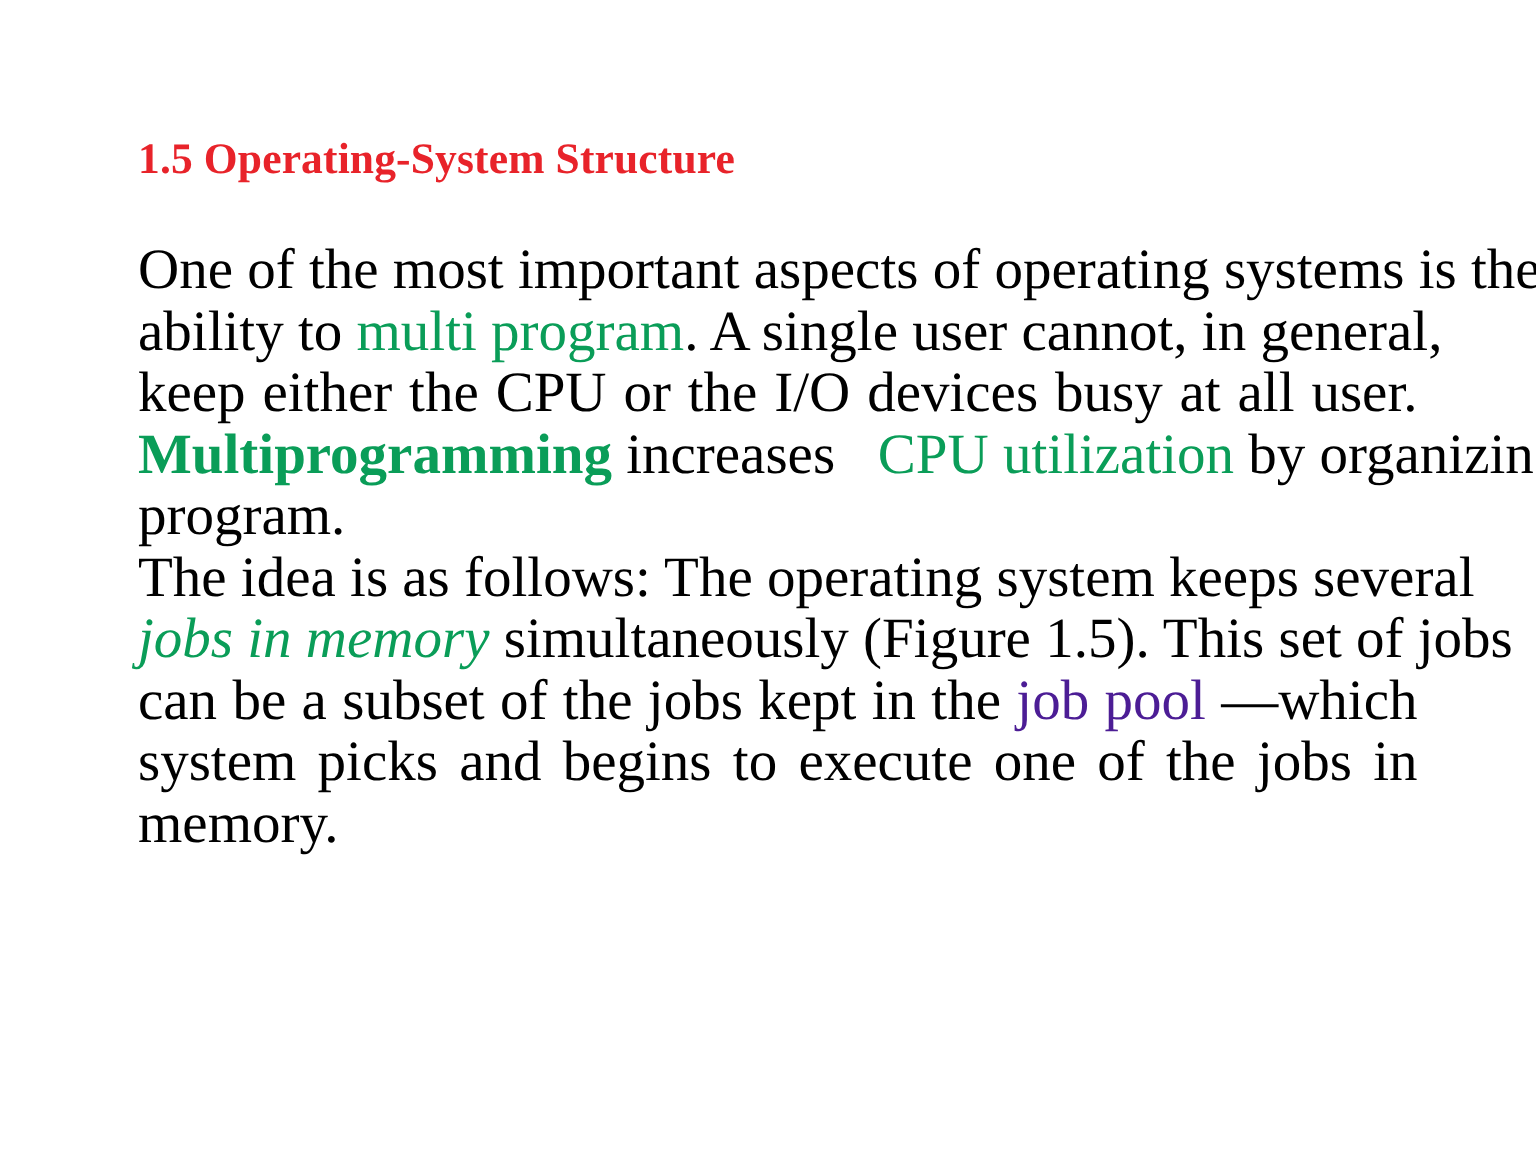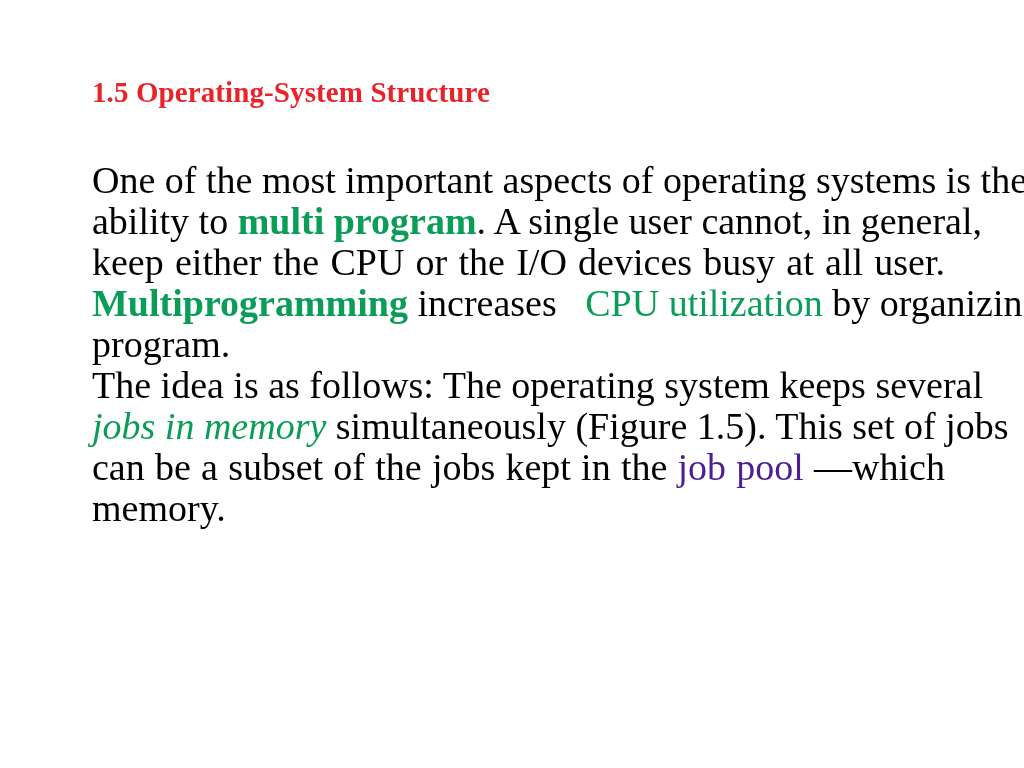--- a/index.html
+++ b/index.html
@@ -18,21 +18,21 @@
     position: relative;
     width: 1024px;
     height: 768px;
     background: #ffffff;
   }
 
   
   #slide-title {
     position: absolute;
     left: 92px;
-    top: 74px;
+    top: 88px;
     width: 860px;
     font-size: 29px;
     font-weight: bold;
     line-height: 36px;
     color: #e8232a;
     letter-spacing: 0.1px;
     white-space: nowrap;
   }
 
   
@@ -79,21 +79,21 @@
 
   <div id="slide-title" style="color: rgb(232, 35, 42);">1.5 Operating-System Structure</div>
 
   <div id="body-block" style="color: rgb(0, 0, 0);">
 
     <div class="para">
 
       <div class="line" style="word-spacing: 0px;">One of the most important aspects of operating systems is the</div>
 
       <div class="line" style="word-spacing: 0px;">
-        <span>ability  to  </span><span class="hl" style="color: rgb(10, 157, 88); font-weight: bold;">multi program</span><span>.  A  single  user  cannot,  in  general,</span>
+        <span>ability  to  </span><span class="hl" style="color: rgb(10, 157, 88);">multi program</span><span>.  A  single  user  cannot,  in  general,</span>
       </div>
 
       <div class="line" style="word-spacing: 0px;">keep either the CPU or the I/O devices busy at all user.</div>
 
       <div class="line" style="word-spacing: 0px;">
         <span class="hl-b" style="color: rgb(10, 157, 88);">Multiprogramming</span><span> increases </span><span class="hl" style="color: rgb(10, 157, 88); margin-left: 19px;">CPU utilization</span><span> by organizing</span>
       </div>
 
 
       <div class="line last">program.</div>
@@ -105,18 +105,19 @@
 
       <div class="line" style="word-spacing: 0px;">
         <span class="hl" style="color: rgb(10, 157, 88); font-style: italic;">jobs in memory</span><span> simultaneously (Figure 1.5). This set of jobs</span>
       </div>
 
       <div class="line" style="word-spacing: 0px;">
         <span>can  be  a  subset  of  the  jobs  kept  in  the  </span><span class="hl" style="color: #4c1d95;">job pool</span><span> —which</span>
       </div>
 
 
+      <div class="line" style="word-spacing: 0px;">system picks and begins to execute one of the jobs in</div>
 
       <div class="line last">memory.</div>
     </div>
 
   </div>
 </div>
 
 </body></html>

